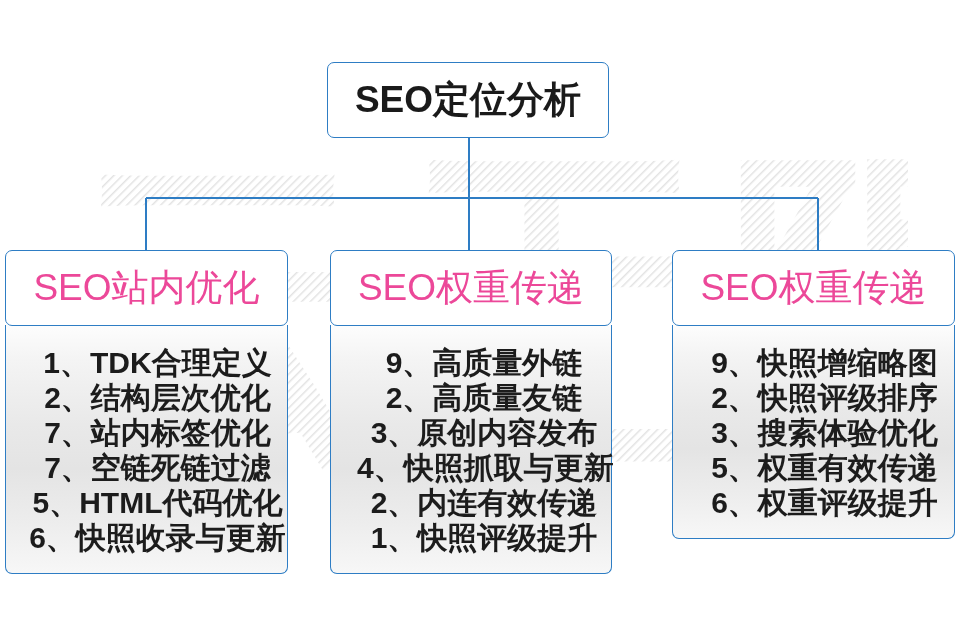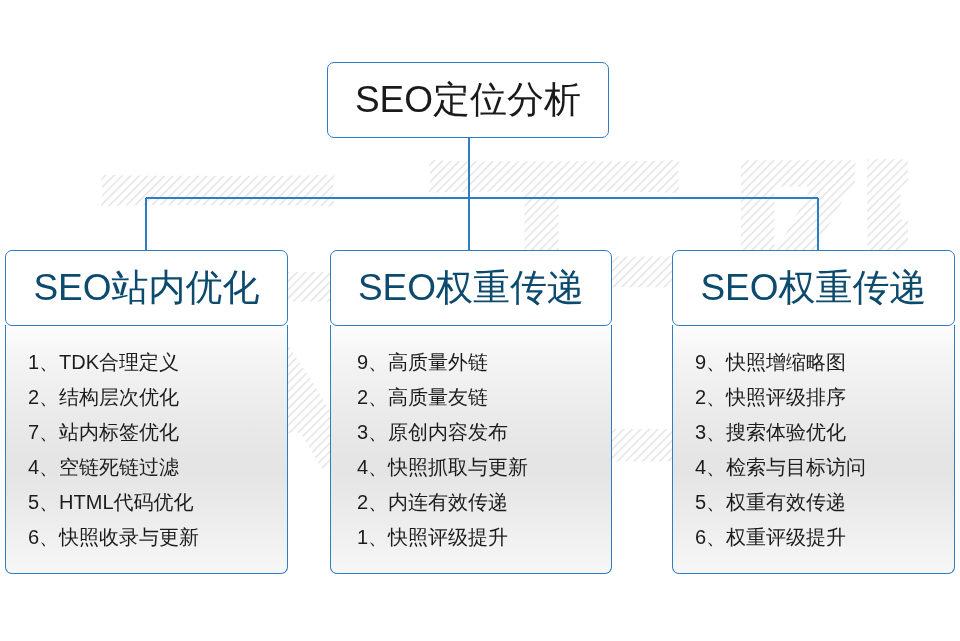--- a/index.html
+++ b/index.html
@@ -48,21 +48,21 @@
     border-radius: 7px;
     background: #ffffff;
     display: flex;
     align-items: center;
     justify-content: center;
     z-index: 3;
   }
   .node-top .title {
     font-size: 37px;
     color: #1a1a1a;
-    font-weight: 400;
+    font-weight: 700;
     letter-spacing: 0px;
     white-space: nowrap;
   }
 
   
   .column {
     position: absolute;
     z-index: 3;
     top: 250px;
   }
@@ -73,21 +73,21 @@
     background: #ffffff;
     height: 76px;
     display: flex;
     align-items: center;
     justify-content: center;
     position: relative;
     z-index: 4;
   }
   .col-head .title {
     font-size: 37px;
-    color: #0c4a6e;
+    color: #ec4899;
     font-weight: 400;
     white-space: nowrap;
   }
   .col-body {
     box-sizing: border-box;
     border: 1.4px solid #2e7dc4;
     border-top: none;
     border-radius: 0 0 7px 7px;
     background: linear-gradient(180deg,
         #fdfdfd 0%,
@@ -98,25 +98,26 @@
         #f7f7f7 100%);
     padding: 20px 0 18px 0;
     margin-top: -1px;
   }
   .col-body ol {
     list-style: none;
     margin: 0;
     padding: 0;
   }
   .col-body li {
-    font-size: 20px;
+    font-size: 30px;
     color: #1c1c1c;
     line-height: 35px;
     white-space: nowrap;
-    font-weight: 400;
+    font-weight: 700;
+    text-align: center;
   }
 
   
   #col-0 { left: 5px;   width: 283px; }
   #col-0 .col-body li { padding-left: 22px; }
 
   #col-1 { left: 330px; width: 282px; }
   #col-1 .col-body li { padding-left: 26px; }
 
   #col-2 { left: 672px; width: 283px; }
@@ -160,21 +161,21 @@
 
   <div class="column" id="col-0">
     <div class="col-head">
       <span class="title">SEO站内优化</span>
     </div>
     <div class="col-body">
       <ol>
         <li>1、TDK合理定义</li>
         <li>2、结构层次优化</li>
         <li>7、站内标签优化</li>
-        <li>4、空链死链过滤</li>
+        <li>7、空链死链过滤</li>
         <li>5、HTML代码优化</li>
         <li>6、快照收录与更新</li>
       </ol>
     </div>
   </div>
 
   <div class="column" id="col-1">
     <div class="col-head">
       <span class="title">SEO权重传递</span>
     </div>
@@ -192,20 +193,19 @@
 
   <div class="column" id="col-2">
     <div class="col-head">
       <span class="title">SEO权重传递</span>
     </div>
     <div class="col-body">
       <ol>
         <li>9、快照增缩略图</li>
         <li>2、快照评级排序</li>
         <li>3、搜索体验优化</li>
-        <li>4、检索与目标访问</li>
         <li>5、权重有效传递</li>
         <li>6、权重评级提升</li>
       </ol>
     </div>
   </div>
 
 </div>
 
 </body></html>

